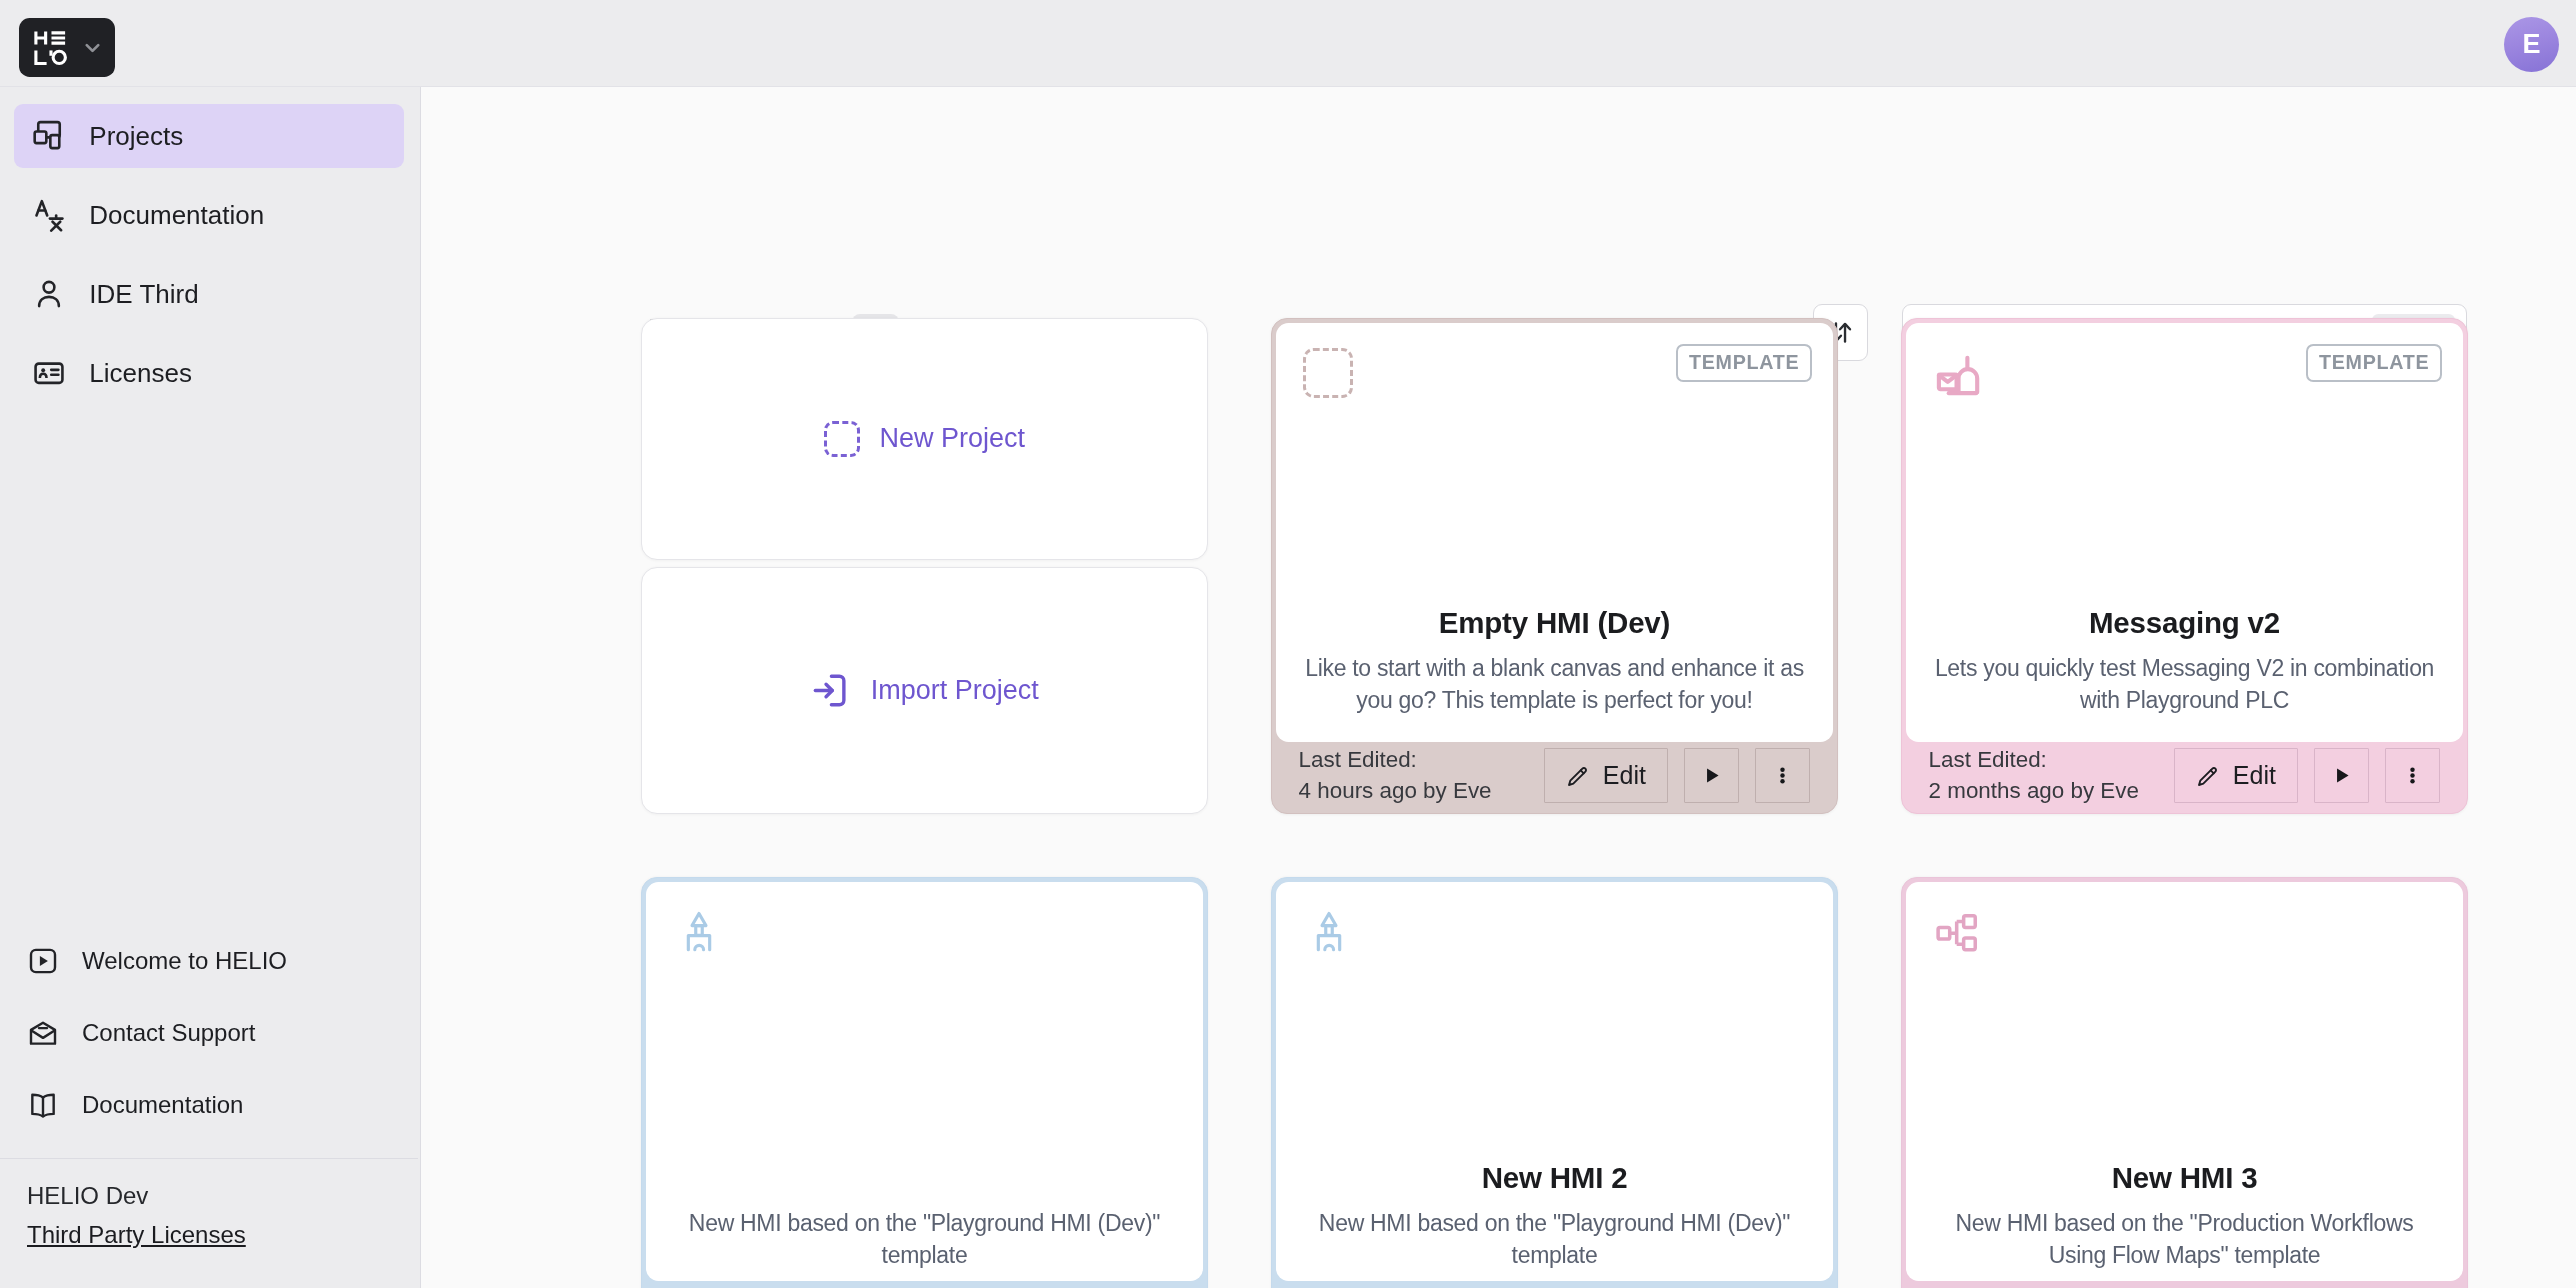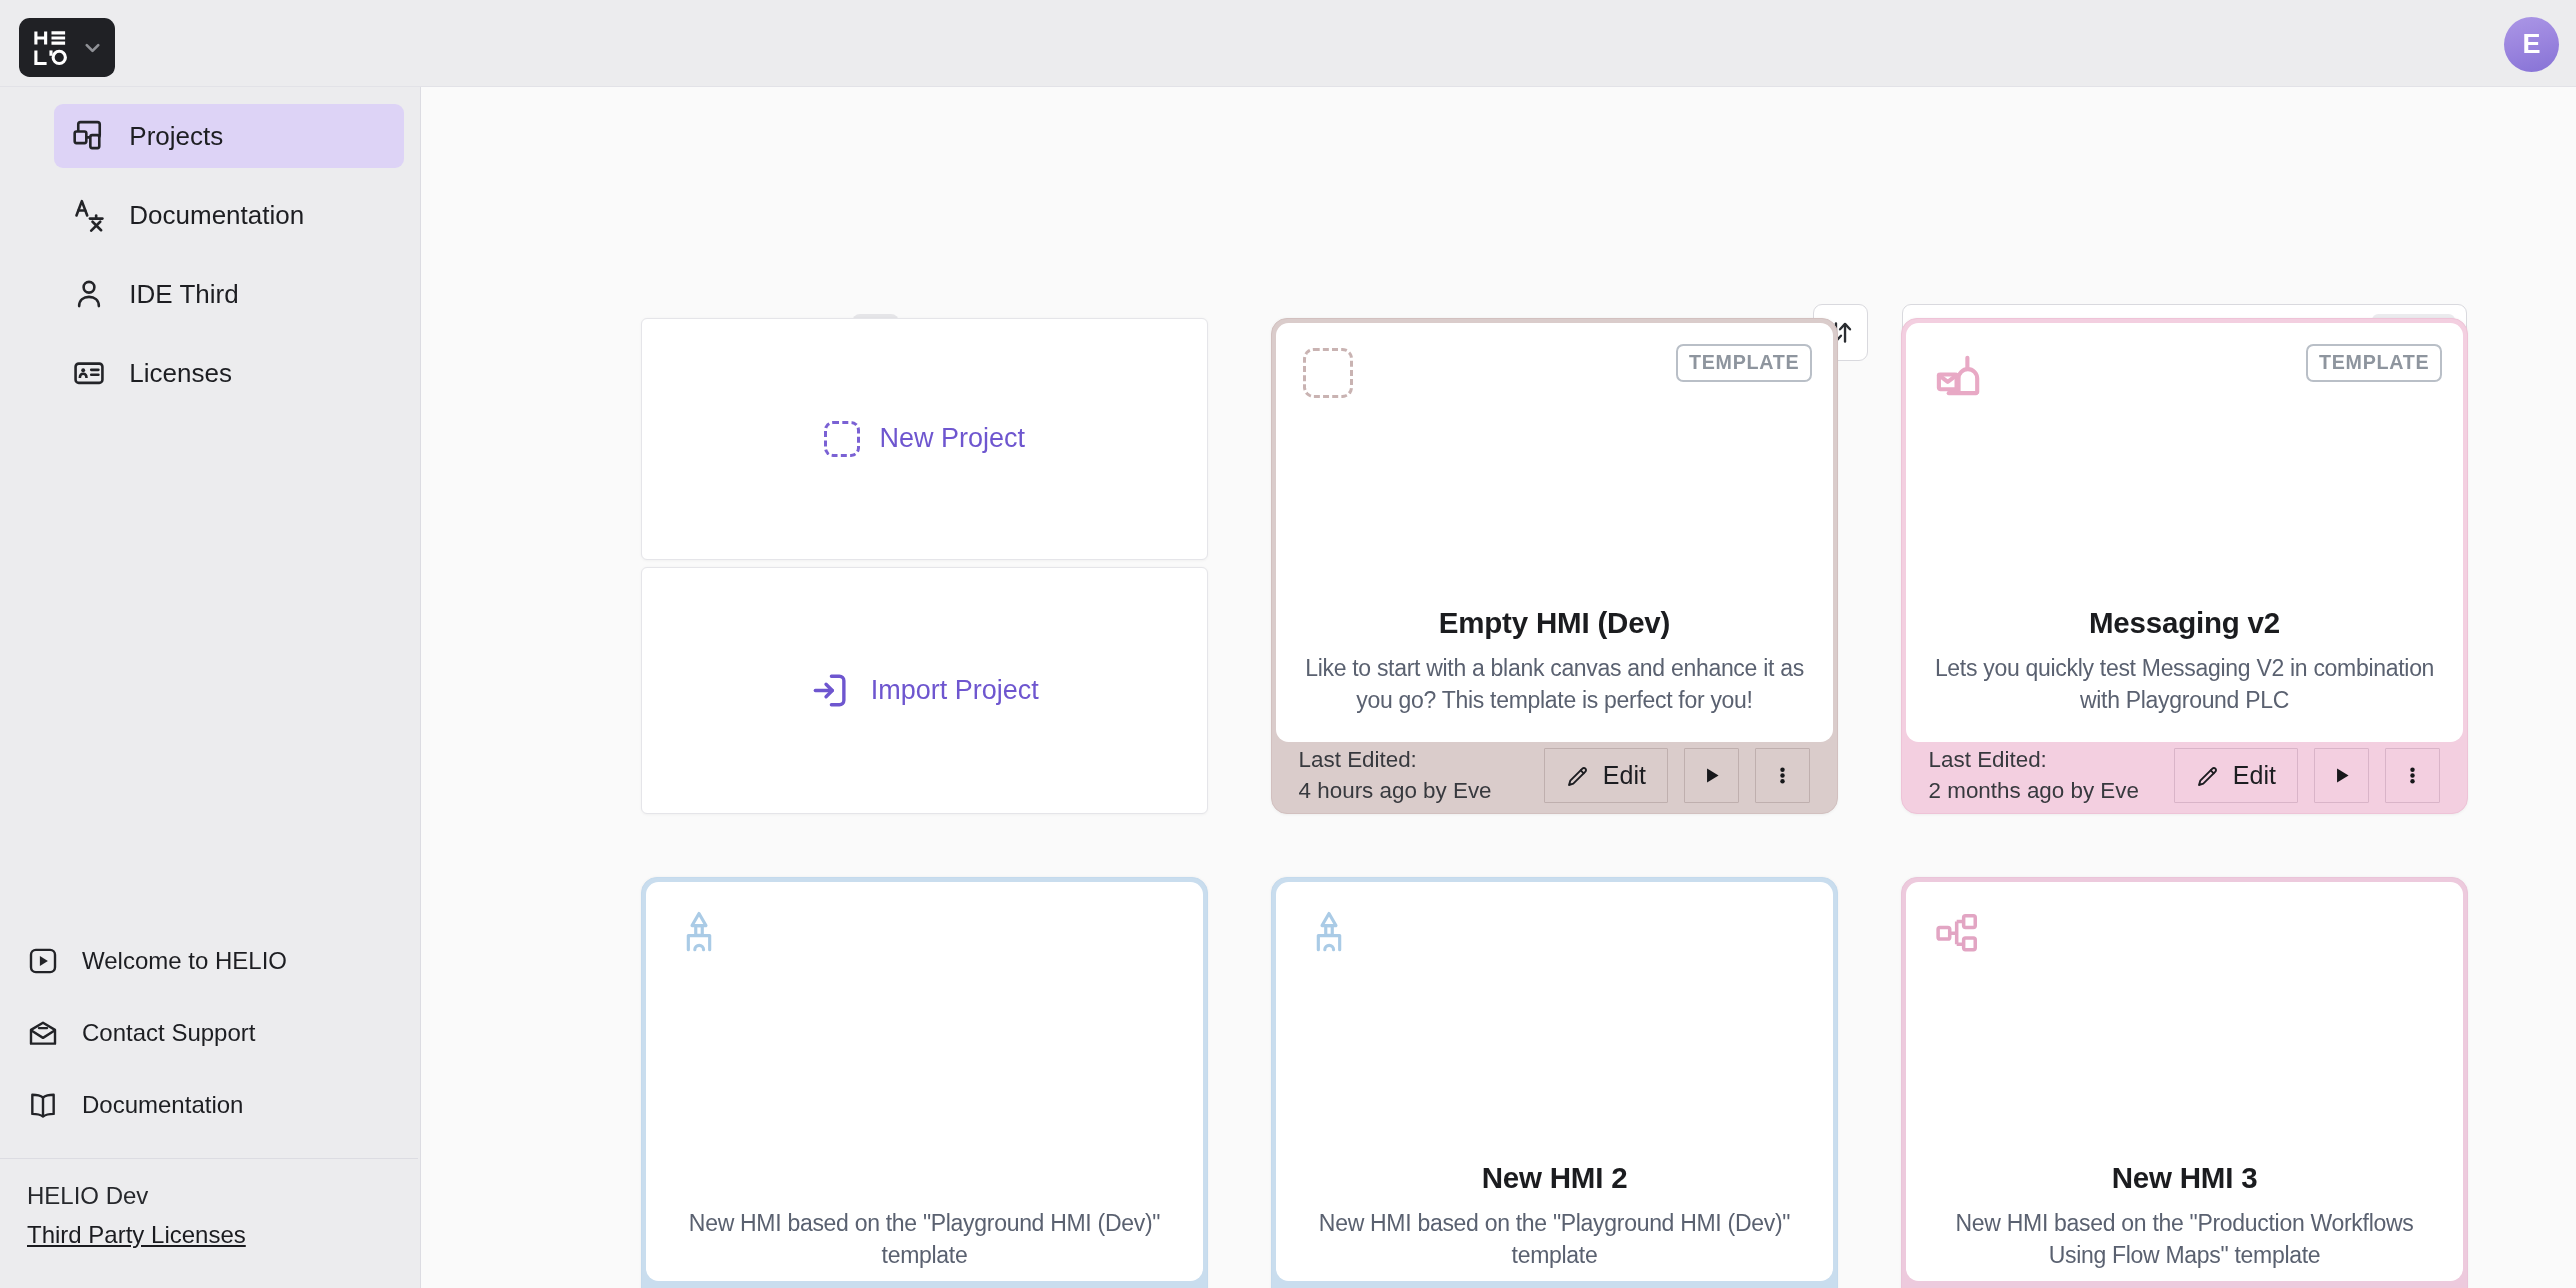--- a/index.html
+++ b/index.html
@@ -4,21 +4,21 @@
 <style>
   html,body{margin:0;padding:0;background:#fafafa;font-family:"Liberation Sans",sans-serif;}
   #screen{position:relative;width:2576px;height:1288px;overflow:hidden;background:#fafafa;color:#1c1d21;}
 
   
   .topbar{position:absolute;left:0;top:0;width:2576px;height:87px;background:#ececee;border-bottom:0.9px solid #e2e2e7;box-sizing:border-box;}
   .logo-btn{position:absolute;left:19px;top:18px;width:96px;height:59px;background:#202125;border:none;border-radius:10.7px;display:flex;align-items:center;justify-content:space-between;padding:0 10.7px 0 12.5px;cursor:pointer;box-sizing:border-box;}
   .avatar{position:absolute;left:2504px;top:17px;width:55px;height:55px;border-radius:50%;background:linear-gradient(165deg,#ab97e6 0%,#9c86df 45%,#8672d6 100%);display:flex;align-items:center;justify-content:center;color:#fff;font-size:27px;font-weight:bold;}
 
   
-  .sidebar{position:absolute;left:0;top:87px;bottom:0;width:421px;background:#ececee;border-right:1.8px solid #dcdce2;box-sizing:border-box;padding-left:40px;}
+  .sidebar{position:absolute;left:0;top:87px;bottom:0;width:421px;background:#ececee;border-right:1.8px solid #dcdce2;box-sizing:border-box;}
   .nav-top{padding-top:17px;}
   .nav-item{height:64px;margin:0 16px 15px 14.3px;border-radius:9px;display:flex;align-items:center;gap:23px;padding-left:18px;font-size:26px;font-weight:500;color:#1d1e22;cursor:pointer;}
   .nav-item.active{background:#ddd3f6;}
   .nav-item svg{flex:0 0 auto;}
   .nav-bottom{position:absolute;left:0;right:1.8px;bottom:147px;}
   .link-item{height:72px;display:flex;align-items:center;gap:23px;padding-left:27px;font-size:24px;font-weight:500;color:#1d1e22;cursor:pointer;}
   .side-footer{position:absolute;left:0;right:1.8px;bottom:0;height:130px;border-top:1.8px solid #dcdce2;box-sizing:border-box;padding:23px 27px 0 27px;}
   .side-footer .app-name{font-size:24px;color:#26282c;margin-bottom:10.7px;}
   .side-footer .tpl-link{font-size:24px;color:#1b1c20;text-decoration:underline;cursor:pointer;display:inline-block;}
 
@@ -30,21 +30,21 @@
   .sorting-label{margin-left:auto;font-size:25px;color:#43464d;}
   .sort-btn{margin-left:18px;width:55px;height:57px;background:#fff;border:1.8px solid #d9d9de;border-radius:9px;display:flex;align-items:center;justify-content:center;cursor:pointer;box-sizing:border-box;}
   .search-box{margin-left:34px;width:565px;height:57px;background:#fff;border:1.8px solid #d9d9de;border-radius:9px;display:flex;align-items:center;box-sizing:border-box;padding:0 10.7px 0 18px;}
   .search-box input{flex:1;border:none;outline:none;background:transparent;font-size:25px;color:#2a2c31;font-family:"Liberation Sans",sans-serif;min-width:0;}
   .search-box input::placeholder{color:#9ba1ab;}
   .kbd-hint{background:#ebebee;border-radius:6.3px;font-size:20.6px;color:#5b5f66;padding:6.3px 9.8px;white-space:nowrap;}
 
   
   .grid{position:absolute;left:138px;top:231px;display:grid;grid-template-columns:567px 567px 567px;grid-template-rows:496px 496px;column-gap:63px;row-gap:63px;}
   .action-col{display:flex;flex-direction:column;gap:7.2px;}
-  .action-card{background:#fff;border:1.8px solid #e5e5e9;border-radius:6px;box-shadow:0 0.9px 2.7px rgba(0,0,0,0.04);display:flex;align-items:center;justify-content:center;gap:19.7px;cursor:pointer;box-sizing:border-box;}
+  .action-card{background:#fff;border:1.8px solid #e5e5e9;border-radius:16px;box-shadow:0 0.9px 2.7px rgba(0,0,0,0.04);display:flex;align-items:center;justify-content:center;gap:19.7px;cursor:pointer;box-sizing:border-box;}
   .action-card.first{height:242px;}
   .action-card.second{height:247px;}
   .action-label{font-size:27px;font-weight:500;color:#6e56cf;}
   .dash-square{width:36px;height:36px;border:3.1px dashed #7a61d4;border-radius:9px;box-sizing:border-box;}
 
   .card{border-radius:16px;padding:3.6px;position:relative;display:flex;flex-direction:column;box-shadow:0 0.9px 2.7px rgba(0,0,0,0.05);box-sizing:border-box;height:496px;cursor:pointer;}
   .card-body{background:#fff;border-radius:12.5px;padding:25px 27px 25px 27px;box-sizing:border-box;display:flex;flex-direction:column;position:relative;text-align:center;}
   .card .card-body{height:419px;}
   .card.cut .card-body{height:399px;padding-bottom:9px;}
   .tpl-badge{position:absolute;top:21.5px;right:21.5px;border:2.2px solid #b9bfc7;border-radius:7.2px;color:#8e959e;font-size:19.7px;font-weight:bold;letter-spacing:0.7px;padding:5.4px 10.7px;}

